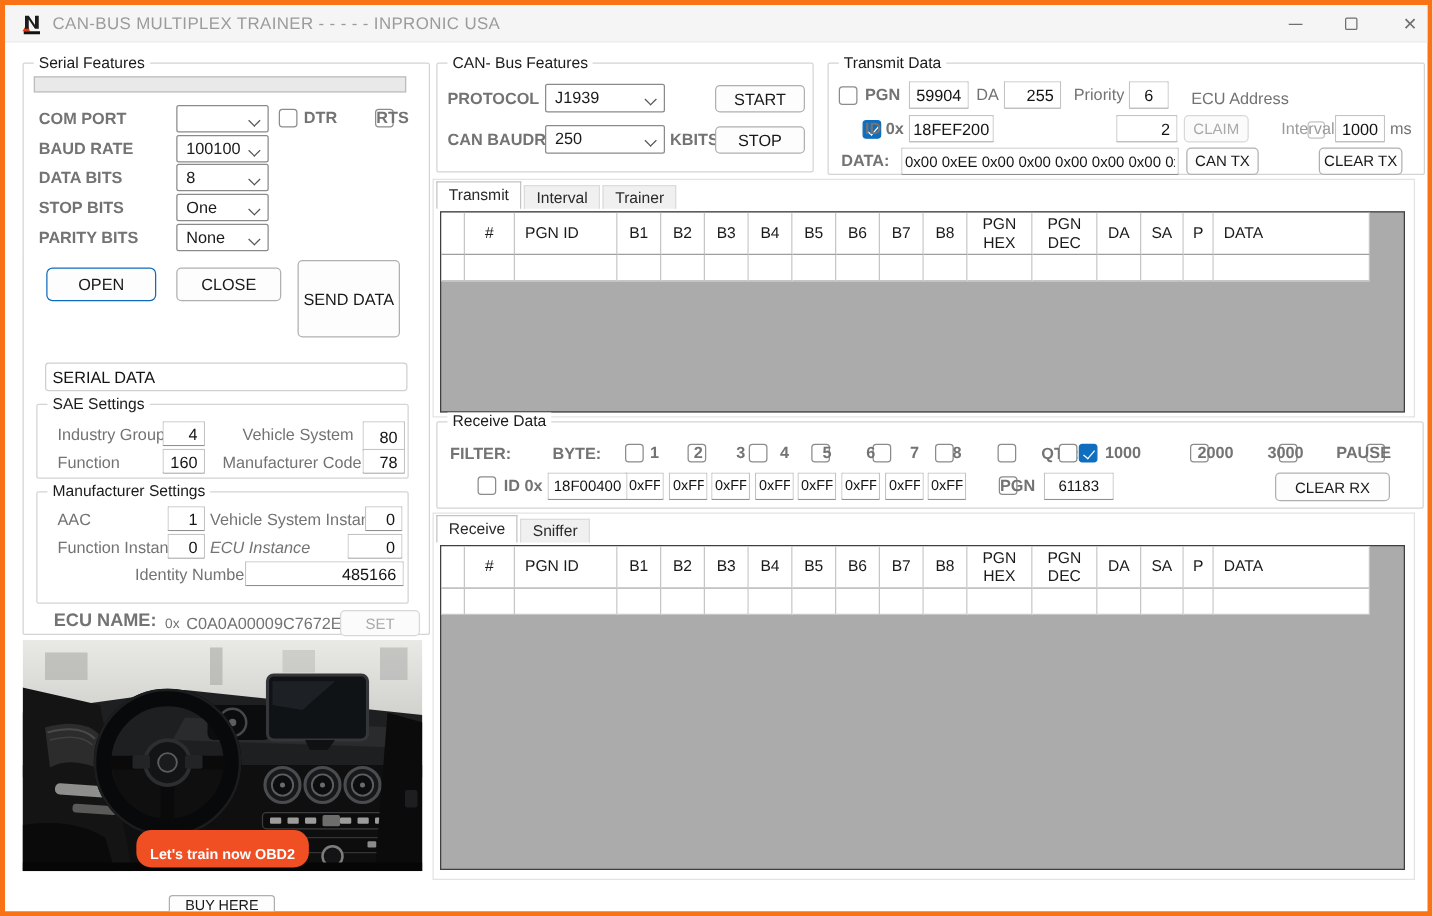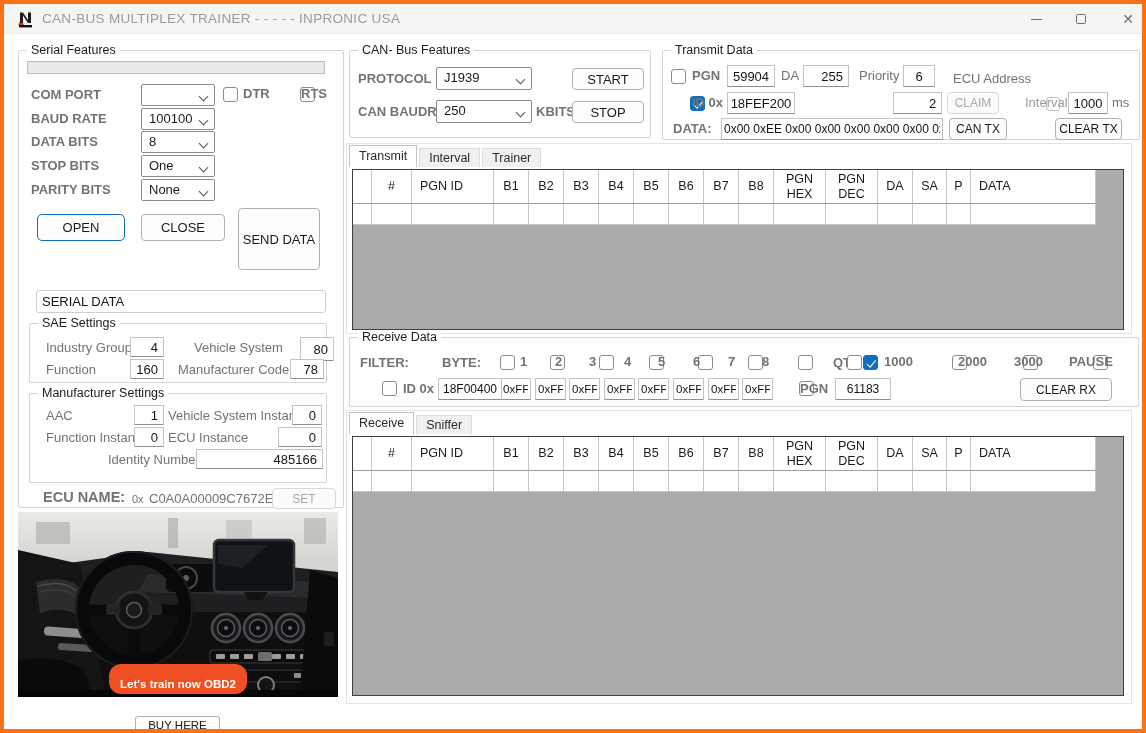--- a/index.html
+++ b/index.html
@@ -118,37 +118,37 @@
     <div class="abs btn" style="left:219px;top:157px;width:82px;height:62px;">SEND DATA</div>
 
     <input class="abs tb boxy" style="left: 17px; top: 239px; width: 290px; height: 23px;" value="SERIAL DATA">
 
     
     <div class="fs" style="left:10px;top:272px;width:298px;height:60px;">
       <span class="lg">SAE Settings</span>
       <span class="abs lbl" style="left:16px;top:16px;">Industry Group</span>
       <input class="abs tb right" style="left: 100px; top: 13px; width: 34px; height: 20px;" value="4">
       <span class="abs lbl" style="left:164px;top:16px;">Vehicle System</span>
-      <input class="abs tb right" style="left: 270px; top: 13px; width: 34px; height: 24px;" value="80">
+      <input class="abs tb right" style="left: 260px; top: 13px; width: 34px; height: 24px;" value="80">
       <span class="abs lbl" style="left:16px;top:38px;">Function</span>
       <input class="abs tb right" style="left: 100px; top: 35px; width: 34px; height: 20px;" value="160">
       <span class="abs lbl" style="left:148px;top:38px;">Manufacturer Code</span>
       <input class="abs tb right" style="left: 260px; top: 35px; width: 34px; height: 20px;" value="78">
     </div>
 
     
     <div class="fs" style="left:10px;top:342px;width:298px;height:90px;">
       <span class="lg">Manufacturer Settings</span>
       <span class="abs lbl" style="left:16px;top:14px;">AAC</span>
       <input class="abs tb right" style="left: 104px; top: 11px; width: 30px; height: 20px;" value="1">
       <span class="abs lbl" style="left:138px;top:14px;">Vehicle System Instance</span>
       <input class="abs tb right" style="left: 262px; top: 11px; width: 30px; height: 20px;" value="0">
       <span class="abs lbl" style="left:16px;top:36px;">Function Instance</span>
       <input class="abs tb right" style="left: 104px; top: 33px; width: 30px; height: 20px;" value="0">
-      <span class="abs lbl" style="left:138px;top:36px;">ECU Instance</span>
+      <span class="abs lbl" style="left:138px;top:36px;font-style:italic;">ECU Instance</span>
       <input class="abs tb right" style="left: 248px; top: 33px; width: 44px; height: 20px;" value="0">
       <span class="abs lbl" style="left:78px;top:58px;">Identity Number</span>
       <input class="abs tb right" style="left: 166px; top: 55px; width: 127px; height: 20px;" value="485166">
     </div>
 
     
     <span class="abs lbl b" style="left:24px;top:438px;font-size:14.5px;">ECU NAME:</span>
     <span class="abs lbl" style="left:113px;top:442px;font-size:11px;">0x</span>
     <span class="abs lbl" style="left:130px;top:440px;font-size:13px;">C0A0A00009C7672E</span>
     <div class="abs btn disabled small" style="left:253px;top:437px;width:64px;height:21px;">SET</div>

